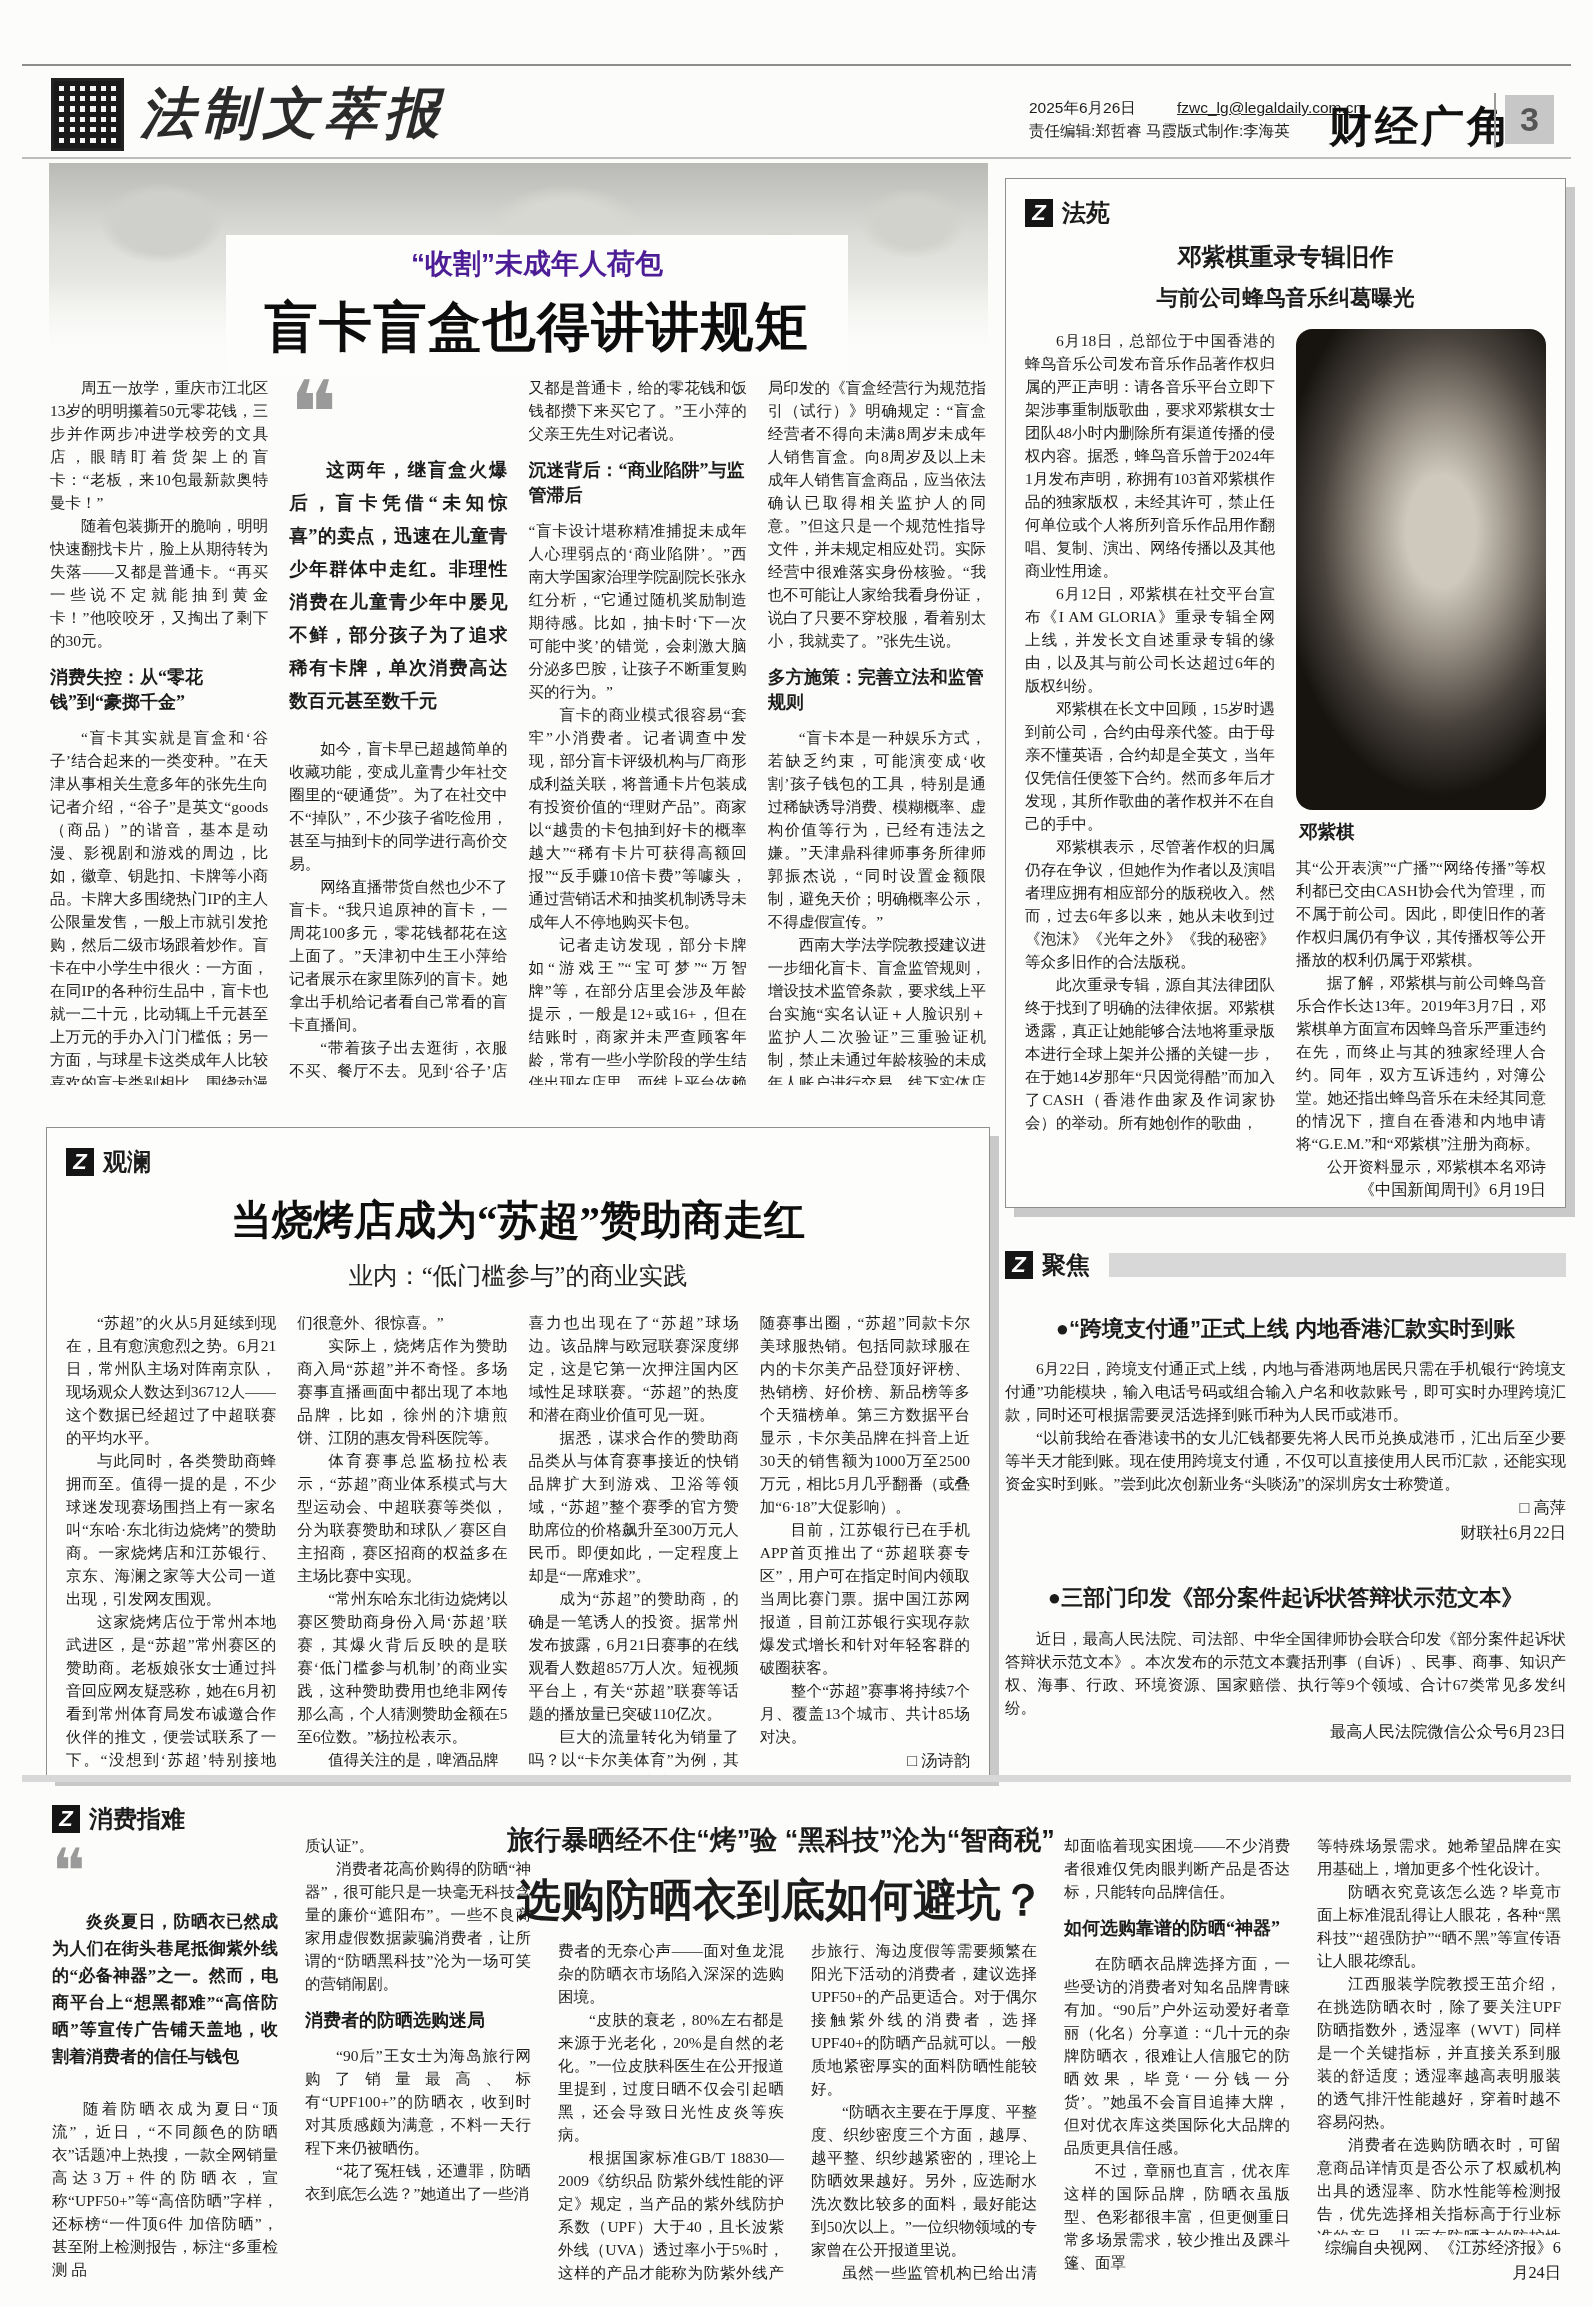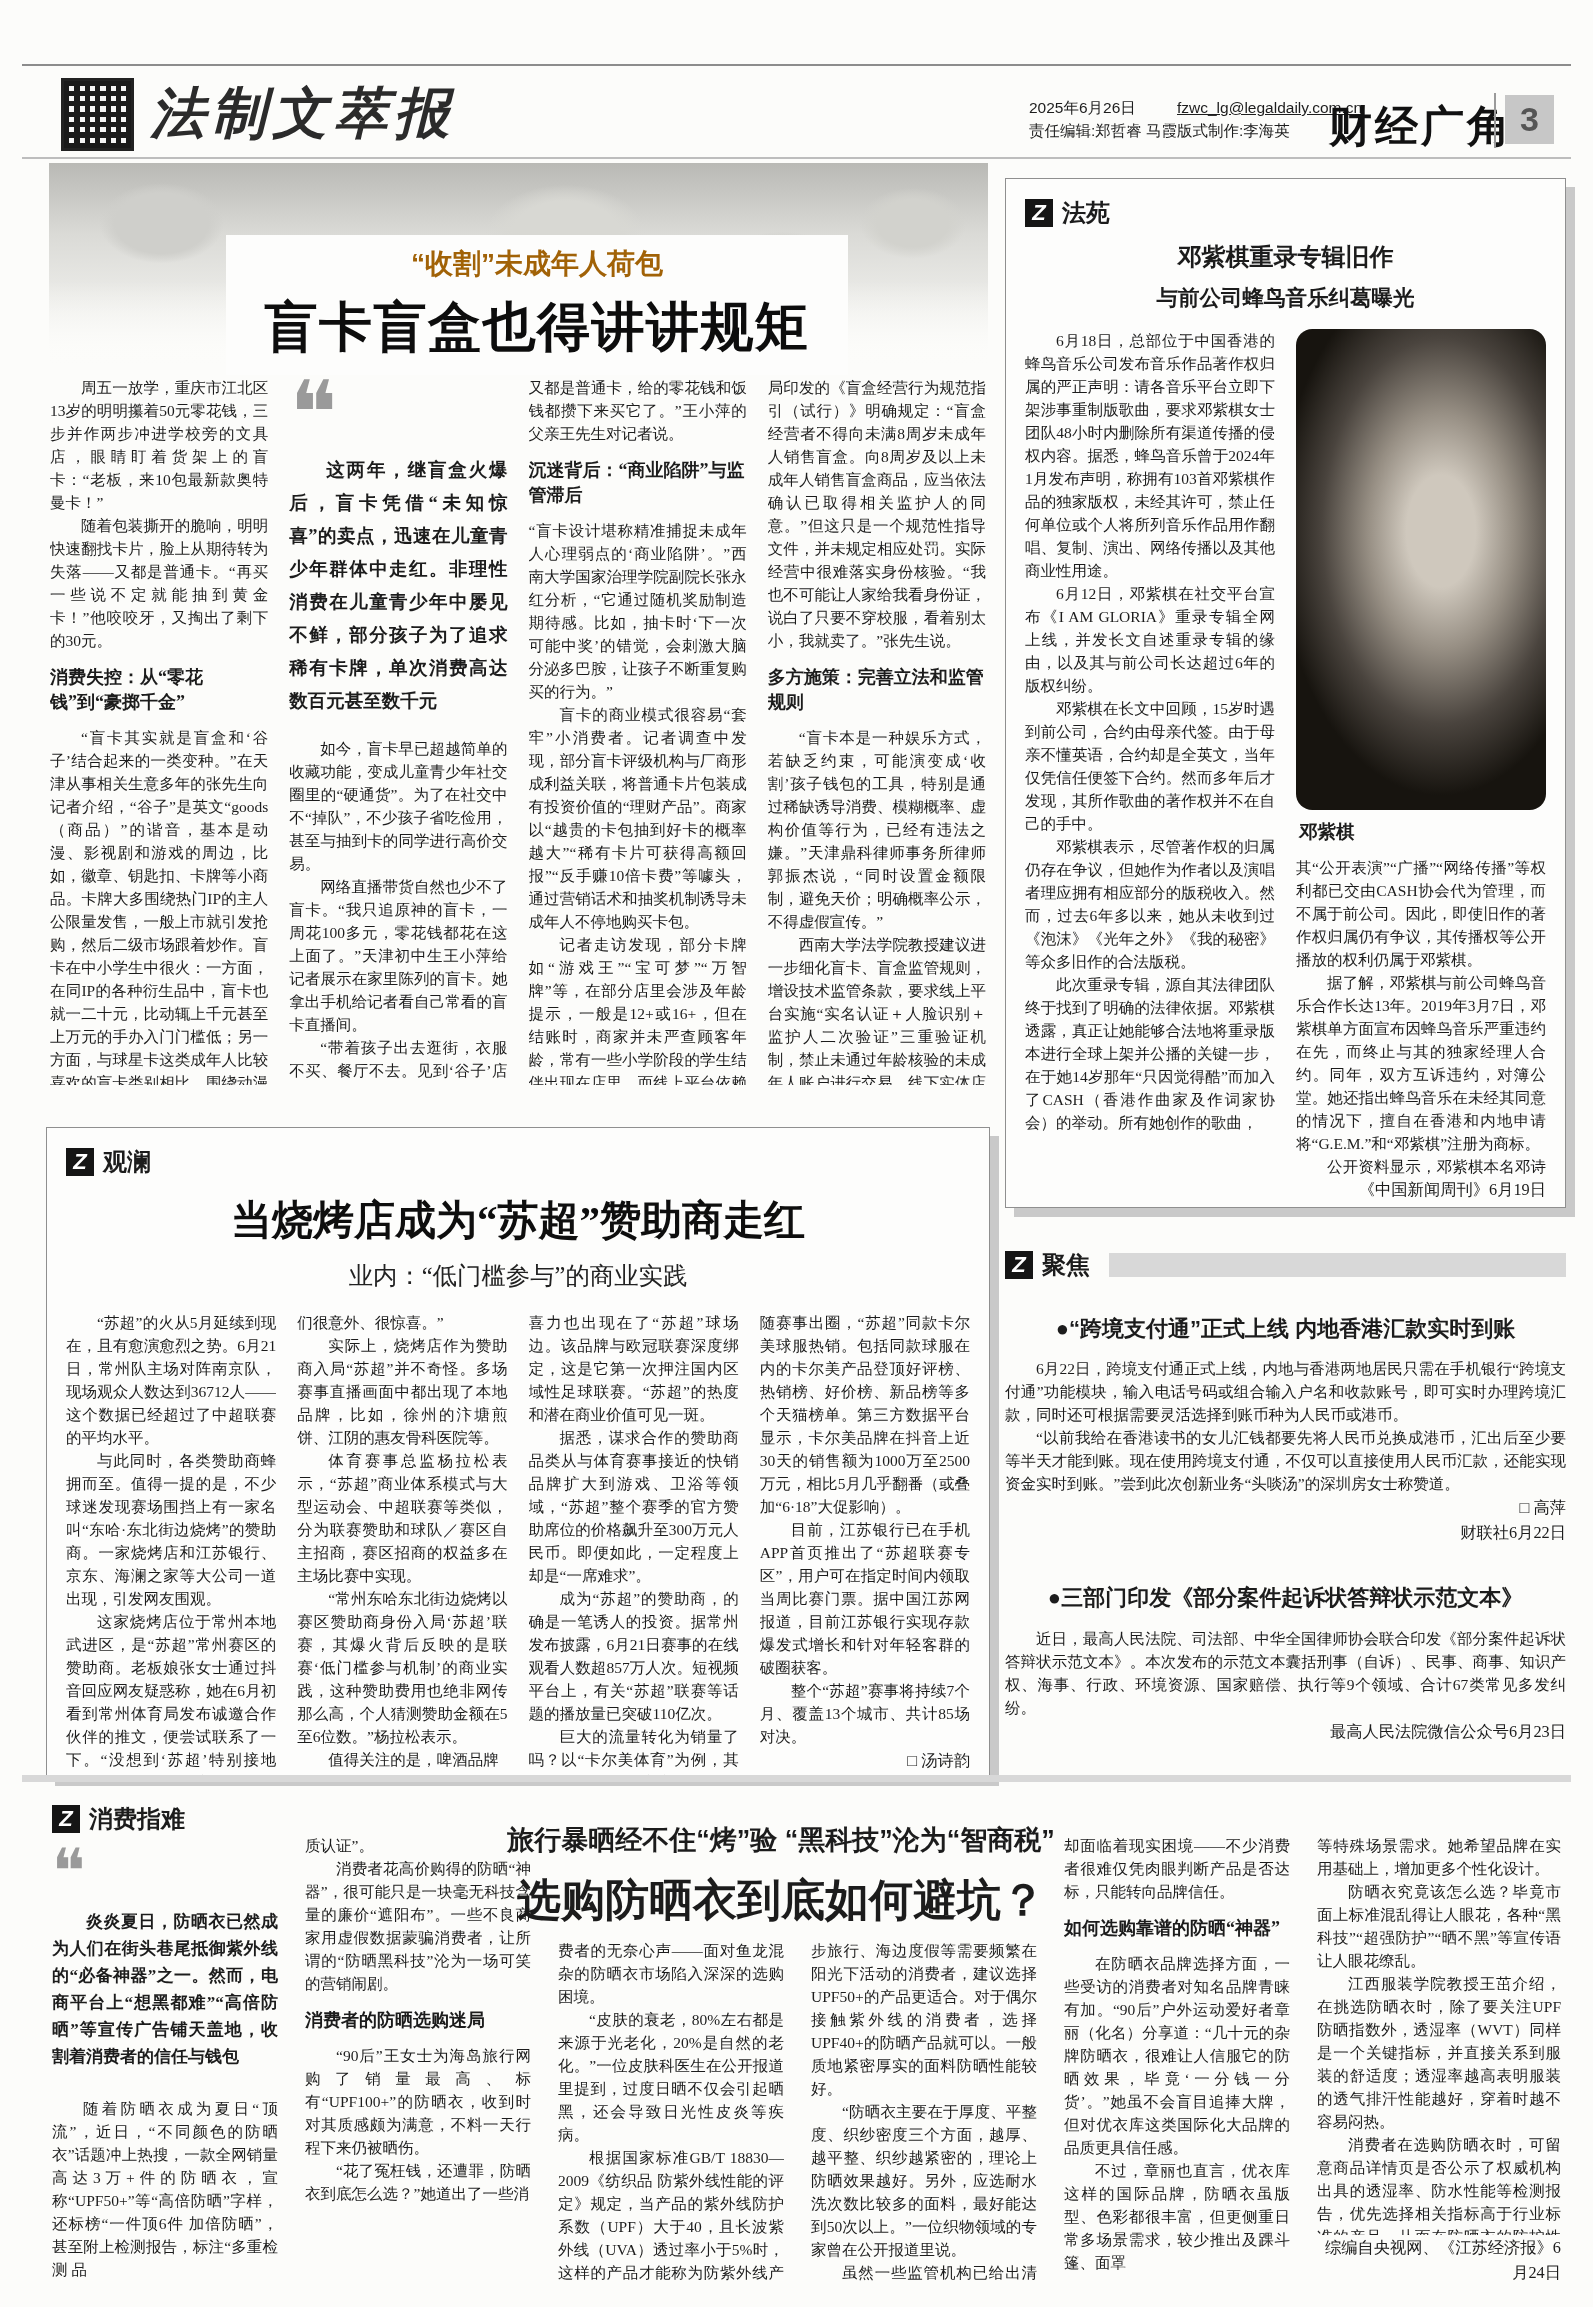--- a/index.html
+++ b/index.html
@@ -23,21 +23,21 @@
   
   .hero{background:
         radial-gradient(104px 67px at 12% 30%,#cfcfcb 0 45%,transparent 60%),
         radial-gradient(118px 74px at 32% 60%,#c5c5c0 0 40%,transparent 60%),
         radial-gradient(133px 81px at 55% 35%,#d8d8d3 0 40%,transparent 60%),
         radial-gradient(111px 70px at 78% 55%,#c9c9c4 0 40%,transparent 60%),
         radial-gradient(89px 59px at 92% 30%,#d2d2cd 0 40%,transparent 60%),
         linear-gradient(180deg,#b9b9b5 0%,#dadad6 35%,#efefec 75%,#fbfbf9 100%);}
   .hero-fade{background:linear-gradient(180deg,rgba(252,252,250,0) 0%,rgba(252,252,250,.95) 85%);}
   .head-box{background:#fdfdfc;text-align:center;padding-top:10.4px;}
-  .kicker{font-size:28px;font-weight:bold;font-family:"Liberation Sans","DejaVu Sans",sans-serif;color:#a16207;}
+  .kicker{font-size:28px;font-weight:bold;font-family:"Liberation Sans","DejaVu Sans",sans-serif;color:#4c1d95;}
   .main-headline{font-size:53px;font-weight:900;letter-spacing:1.5px;color:#0d0d0d;margin-top:9px;}
   
   .cols{display:flex;gap:21px;}
   .col{flex:1;overflow:hidden;}
   .para{margin:0;text-indent:2em;text-align:justify;font-size:15.5px;line-height:23px;}
   .cont .para:first-child{text-indent:0;}
   .subhead{font-family:Liberation Serif, serif;font-weight:bold;font-size:18px;
            line-height:25px;margin:13.3px 0 10.4px 0;text-align:left;}
   .quote-mark{display:block;font-size:89px;line-height:74px;color:#9a9a9a;font-family:"DejaVu Sans",sans-serif;}
   .pull-quote{font-size:18.5px;line-height:33px;font-weight:bold;text-align:justify;text-indent:2em;margin:4.4px 0 19px 0;}
@@ -65,21 +65,21 @@
   .x-headline{font-size:44px;font-weight:900;text-align:center;margin-top:13.3px;}
   .intro-quote{font-size:17px;line-height:27px;font-weight:bold;text-align:justify;text-indent:2em;margin-top:9px;}
   .flexcol{display:flex;flex-direction:column;}
   .grow{flex:1;overflow:hidden;}
 </style>
 </head>
 <body>
 
 <div class="abs rule" style="left:22px;top:64px;width:1549px;"></div>
 
-<div class="abs" style="left:45px;top:77px;display:flex;align-items:flex-end;gap:16.3px;padding-left:16px;">
+<div class="abs" style="left:35px;top:77px;display:flex;align-items:flex-end;gap:16.3px;padding-left:16px;">
   <div class="qr"></div>
   <div class="paper-title">法制文萃报</div>
 </div>
 
 <div class="abs hdr-small" style="left:1029px;top:96px;">
   <div>2025年6月26日</div>
   <div>责任编辑:郑哲睿 马霞</div>
 </div>
 <div class="abs hdr-small" style="left:1177px;top:96px;">
   <div class="hdr-email">fzwc_lg@legaldaily.com.cn</div>

